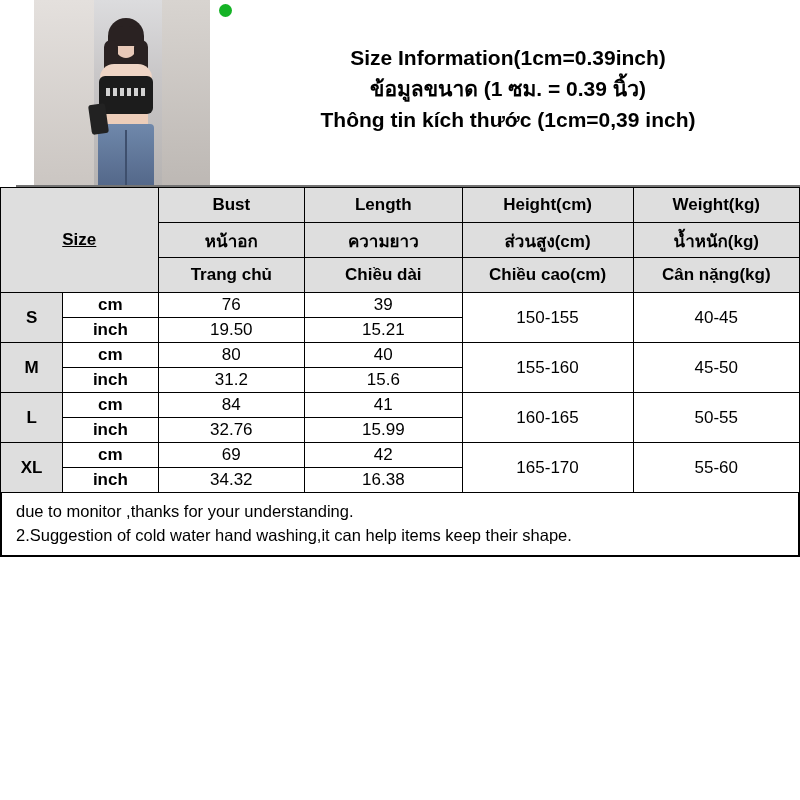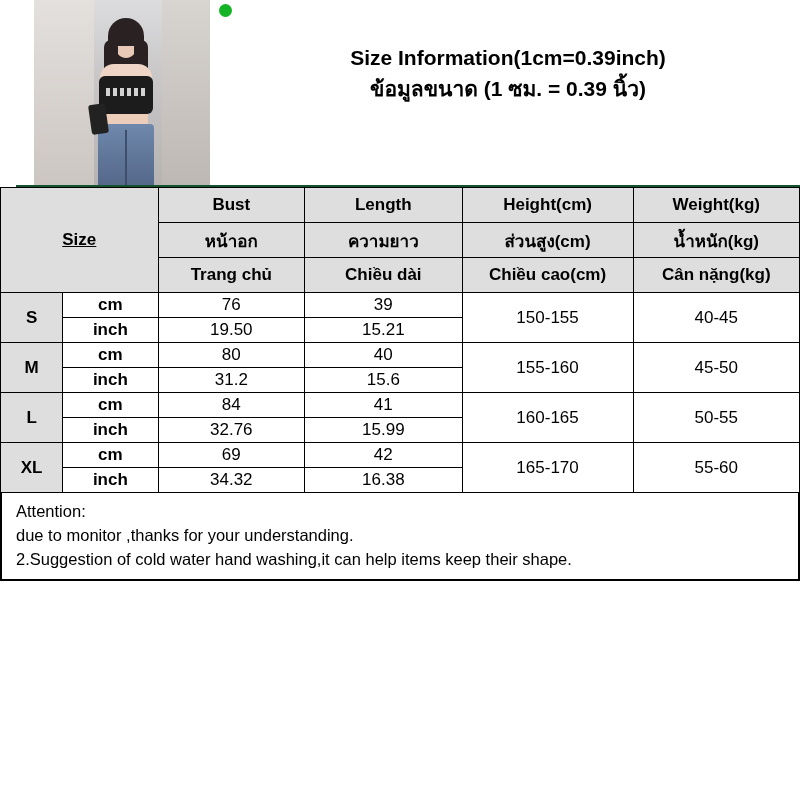--- a/index.html
+++ b/index.html
@@ -17,21 +17,21 @@
   .page {
     position: relative;
     width: 800px;
     height: 800px;
     box-sizing: border-box;
   }
   
   .header {
     position: relative;
     height: 185px;
-    border-bottom: 2px solid #14532d;
+    border-bottom: 2px solid #737373;
     margin-left: 16px;
   }
   .header-photo {
     position: absolute;
     left: 18px;
     top: 0;
     width: 176px;
     height: 185px;
     overflow: hidden;
     background: #cfcfd1;
@@ -226,20 +226,21 @@
         <div class="fig-jeans-seam"></div>
         <div class="fig-bag"></div>
       </div>
     </div>
 
     <div class="green-dot"></div>
 
     <div class="title-block">
       <div class="title-line">Size Information(1cm=0.39inch)</div>
       <div class="title-line">ข้อมูลขนาด (1 ซม. = 0.39 นิ้ว)</div>
+      <div class="title-line">Thông tin kích thước (1cm=0,39 inch)</div>
     </div>
   </div>
 
   <table class="size-table">
     <colgroup>
       <col style="width:56px">
       <col style="width:86px">
       <col style="width:132px">
       <col style="width:142px">
       <col style="width:154px">
@@ -319,19 +320,18 @@
       </tr>
       <tr>
         <td class="unitcell">inch</td>
         <td>34.32</td>
         <td>16.38</td>
       </tr>
     </tbody>
   </table>
 
   <div class="attention">
-    <p>Attention:</p>
     <p>due to monitor ,thanks for your understanding.</p>
     <p>2.Suggestion of cold water hand washing,it can help items keep their shape.</p>
   </div>
 
   <div class="footer-space"></div>
 </div>
 
 </body></html>

